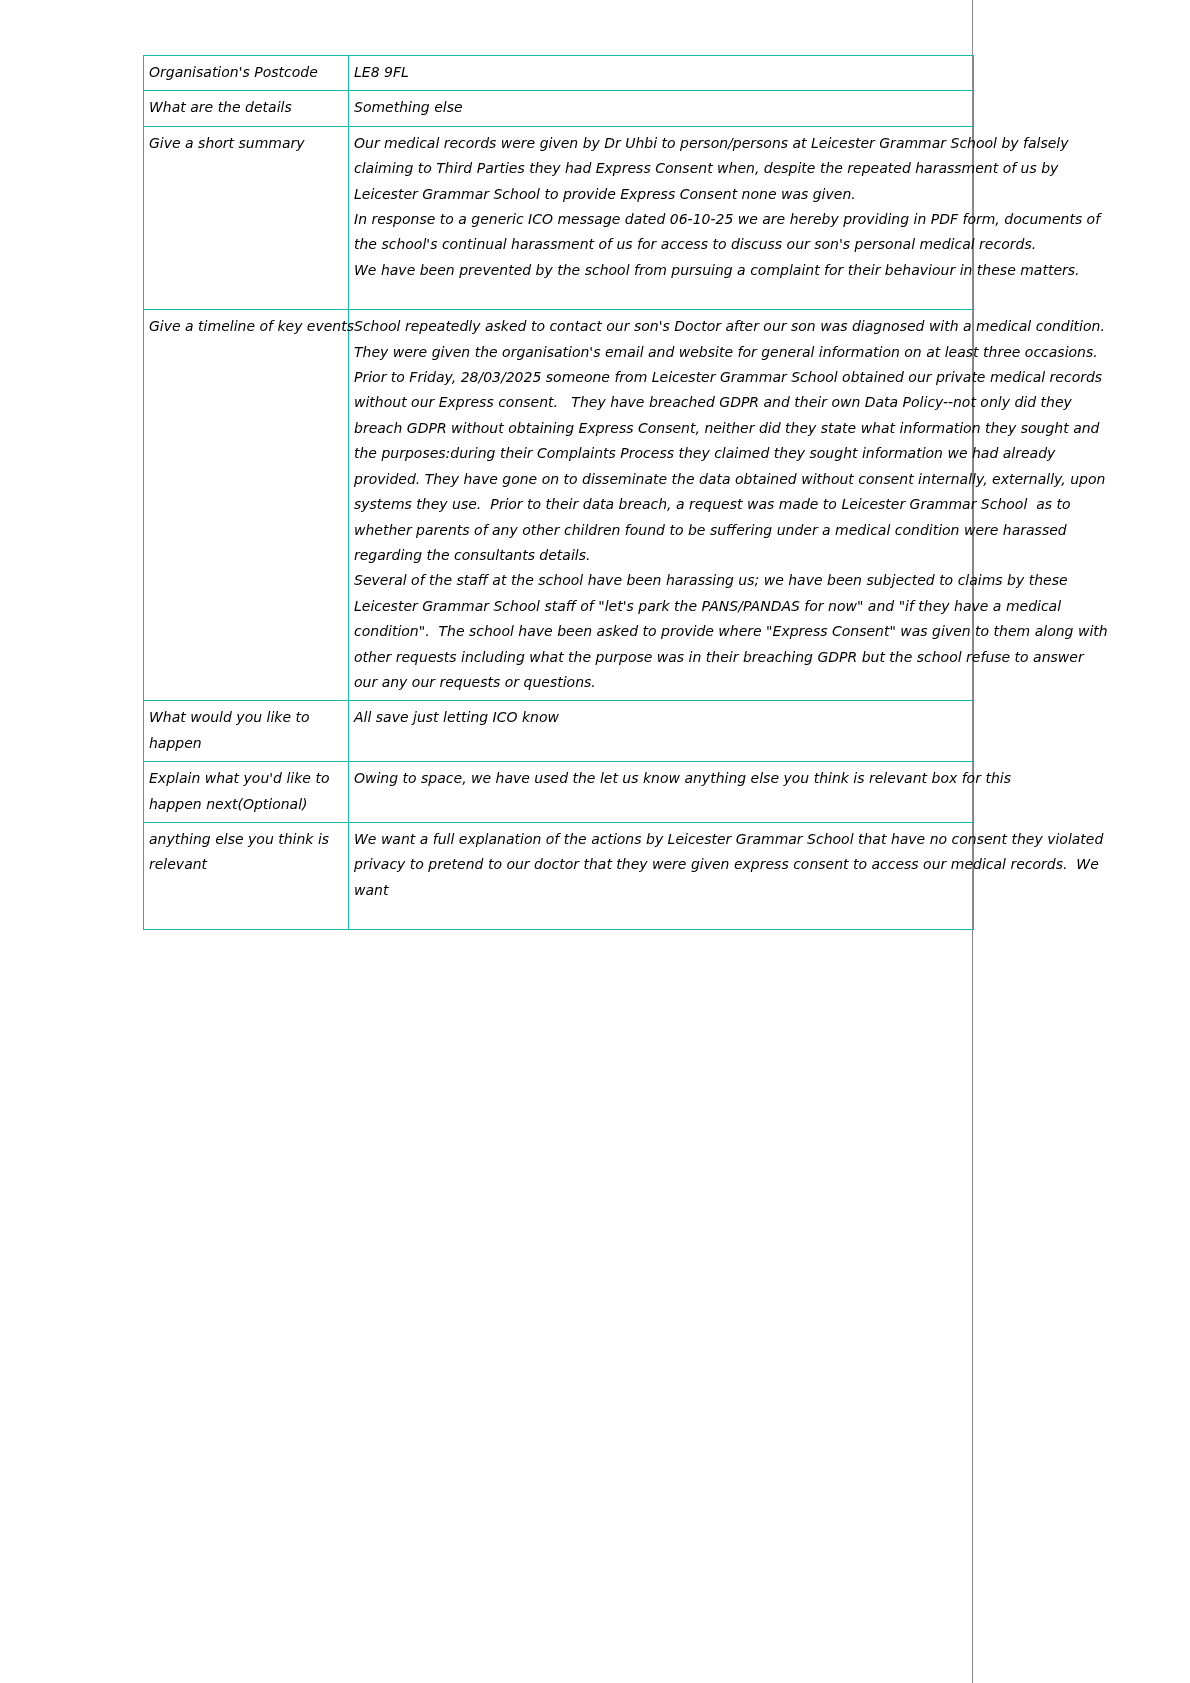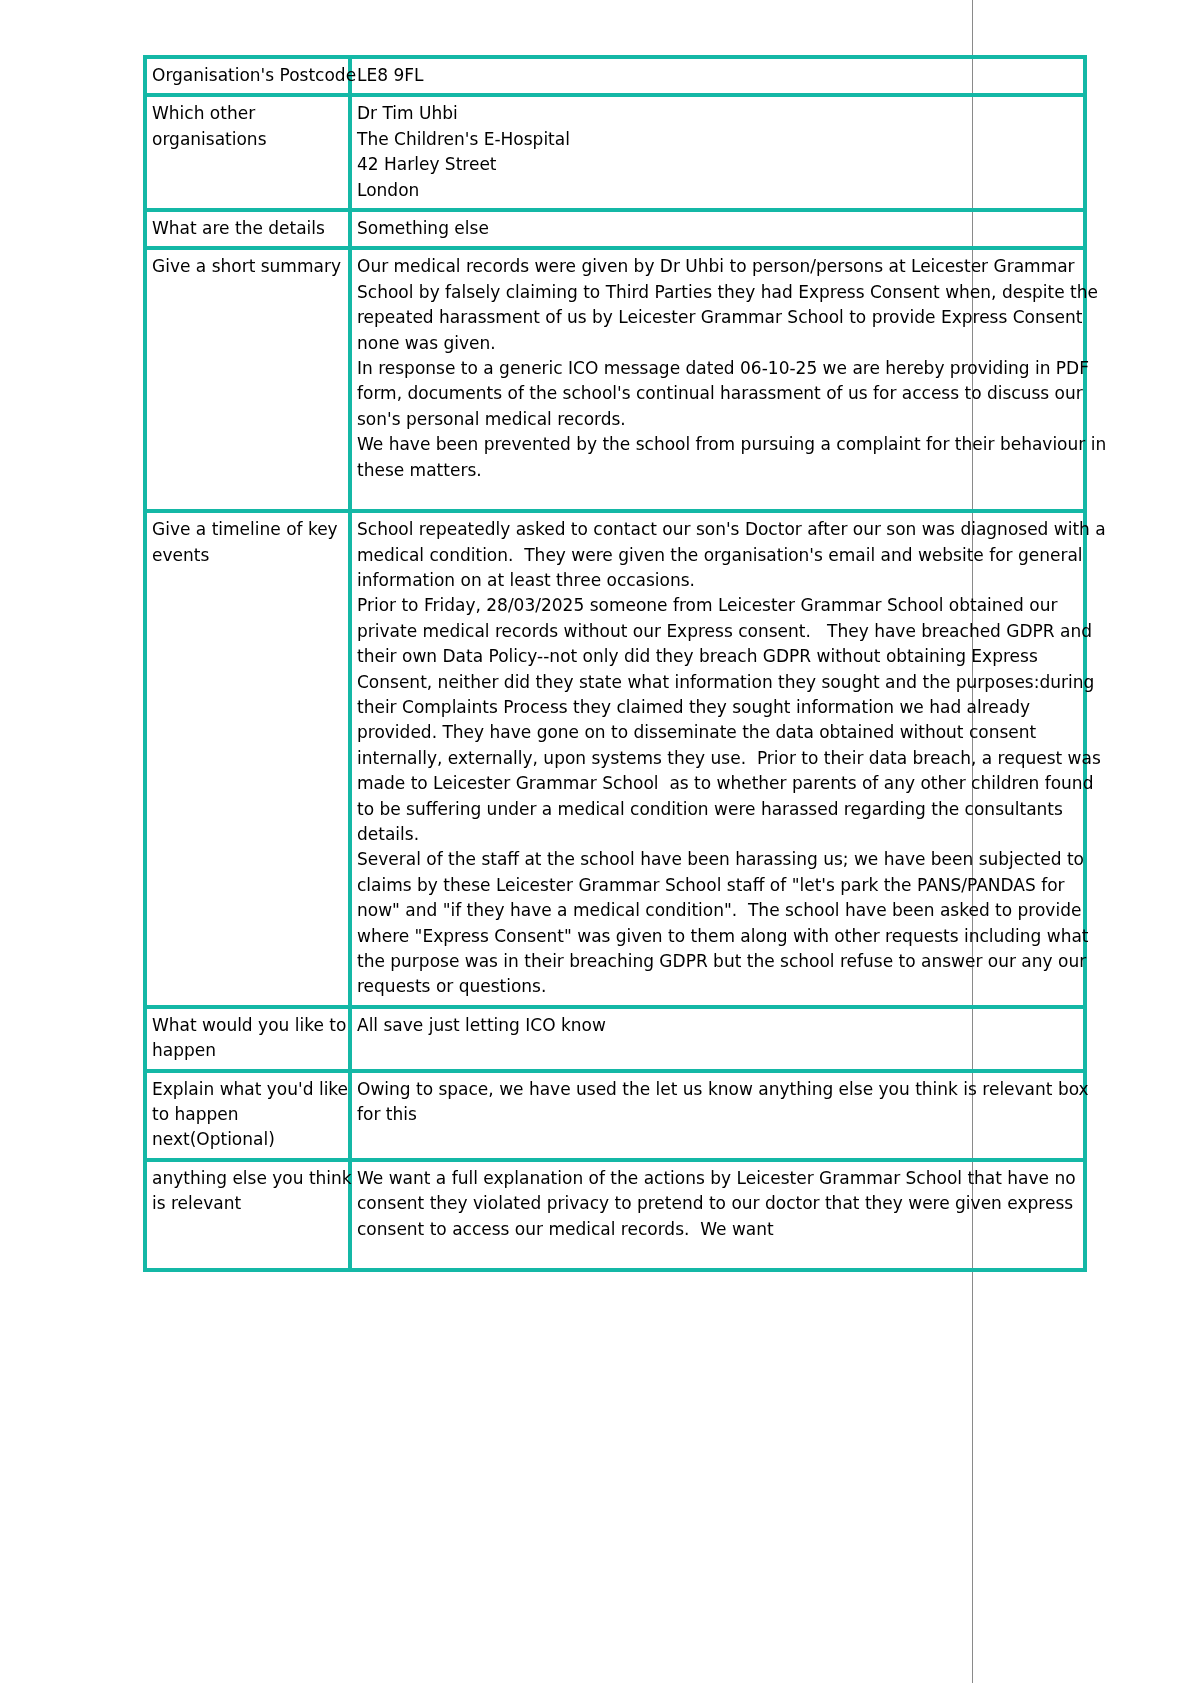--- a/index.html
+++ b/index.html
@@ -33,42 +33,43 @@
     top: 55px;
     width: 830px;
   }
 
   table.form-table {
     width: 830px;
     border-collapse: collapse;
     table-layout: fixed;
   }
   table.form-table td {
-    border: 4px solid #14b8a6;
+    border: 1px solid #14b8a6;
     padding: 4px 5px 5px 5px;
     vertical-align: top;
-    font-size: 17px;
+    font-size: 14px;
     line-height: 25.4px;
     white-space: pre-wrap;
     overflow: visible;
+    font-style: italic;
   }
   
   td.label-cell {
     width: 205px;
     overflow: visible;
   }
   td.label-cell > span {
     display: block;
     width: 213px;
     white-space: pre-wrap;
     overflow-wrap: normal;
   }
   
   td.value-cell {
-    width: 735px;
+    width: 625px;
     position: relative;
   }
   td.value-cell > span {
     display: block;
     width: 755px;
     white-space: pre-wrap;
     overflow-wrap: normal;
     position: relative;
     z-index: 2;
   }
@@ -86,27 +87,20 @@
 <div class="doc">
   <table class="form-table">
     <tbody>
 
       <tr>
         <td class="label-cell"><span>Organisation's Postcode</span></td>
         <td class="value-cell"><span>LE8 9FL</span></td>
       </tr>
 
 
-      <tr>
-        <td class="label-cell"><span>Which other organisations</span></td>
-        <td class="value-cell"><span>Dr Tim Uhbi
-The Children's E-Hospital
-42 Harley Street
-London</span></td>
-      </tr>
 
 
       <tr>
         <td class="label-cell"><span>What are the details</span></td>
         <td class="value-cell"><span>Something else</span></td>
       </tr>
 
       <tr class="tall-pad">
         <td class="label-cell"><span>Give a short summary</span></td>
         <td class="value-cell"><span>Our medical records were given by Dr Uhbi to person/persons at Leicester Grammar School by falsely claiming to Third Parties they had Express Consent when, despite the repeated harassment of us by Leicester Grammar School to provide Express Consent none was given.

